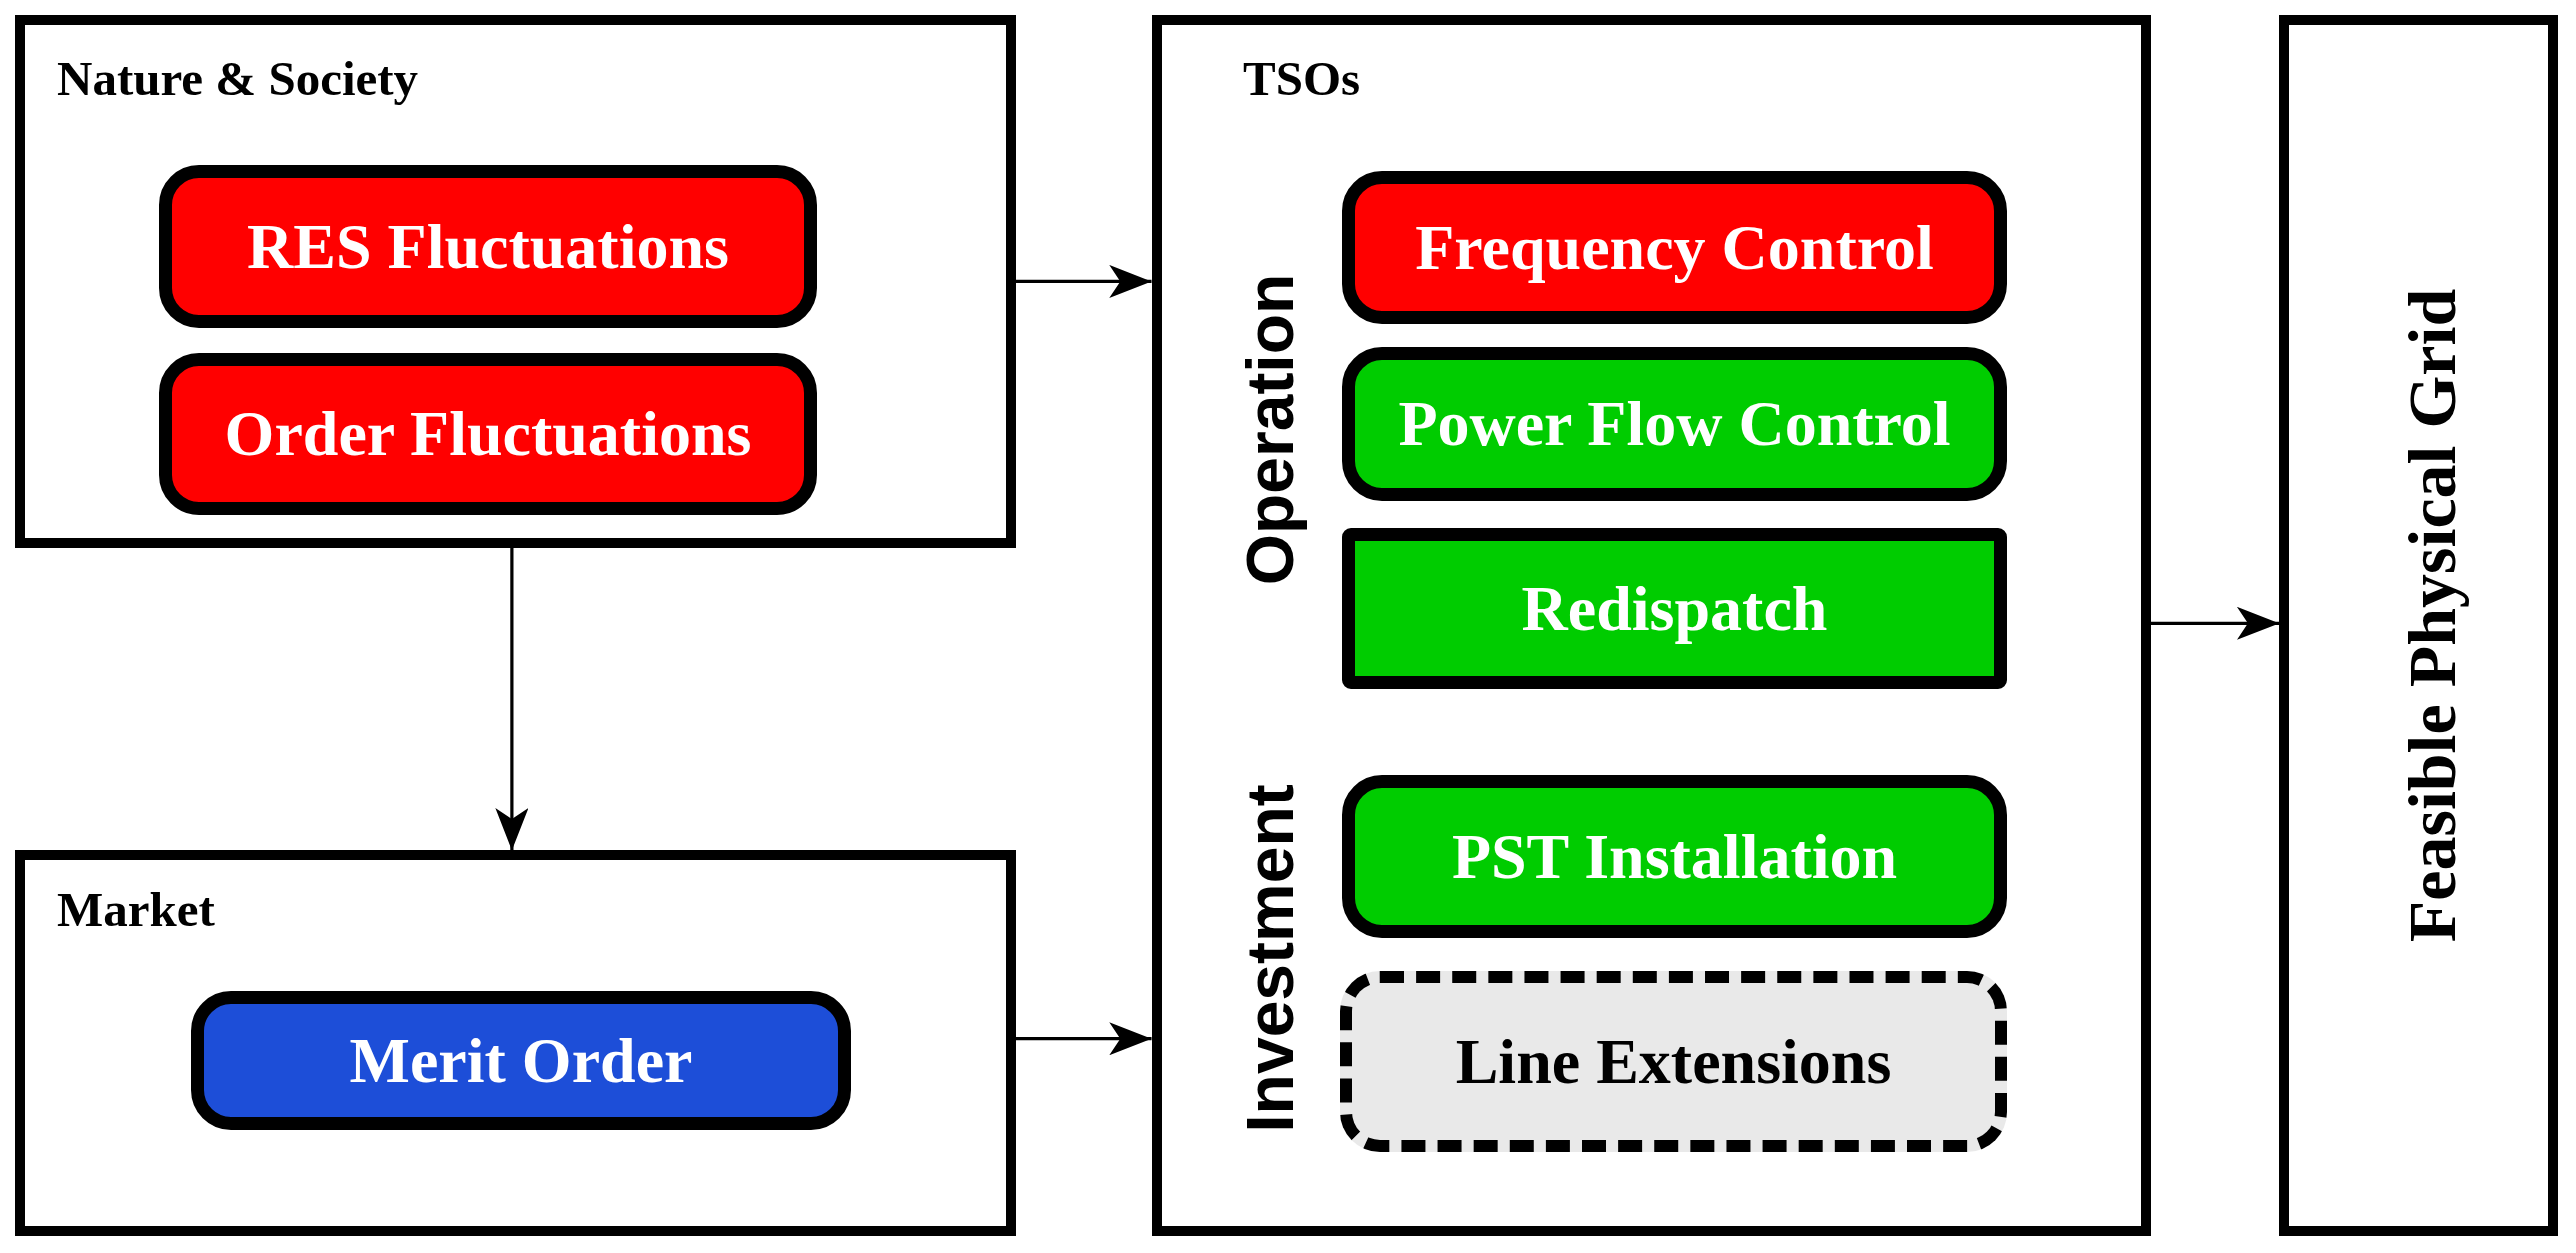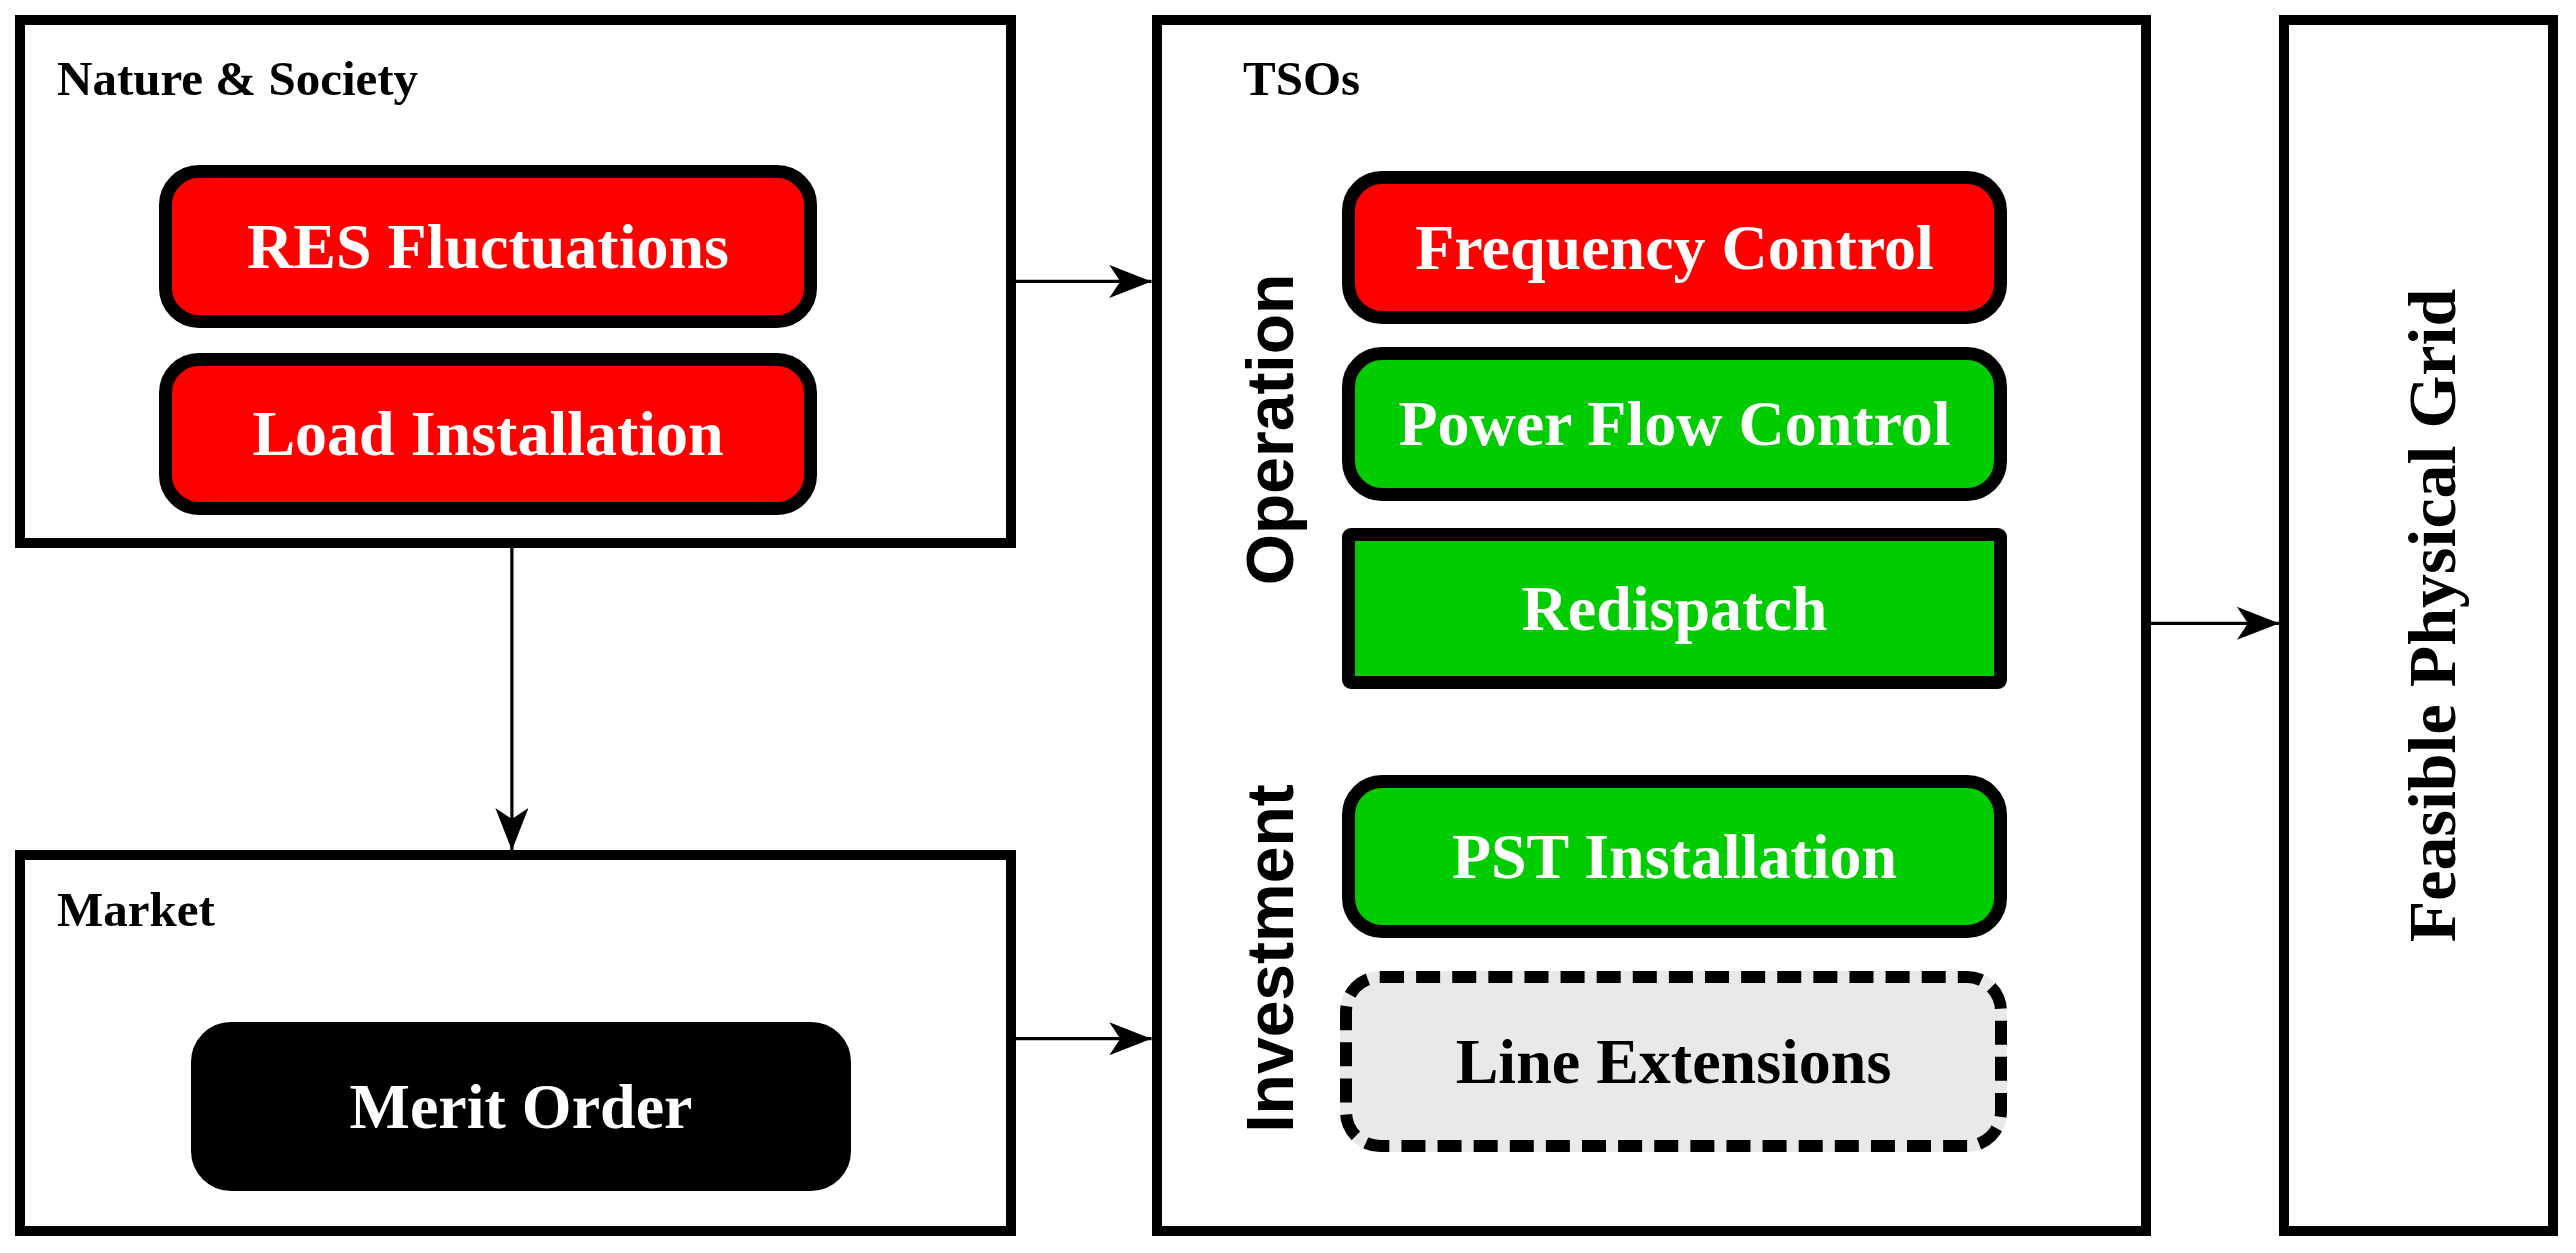--- a/index.html
+++ b/index.html
@@ -85,26 +85,26 @@
 <body>
 
 <div class="canvas">
 
   <div class="group-box" style="left:14.7px; top:14.7px; width:1001px; height:533px;"></div>
   <div class="group-title" style="left:57px; top:53px;">Nature &amp; Society</div>
   <div class="btn" style="left: 159px; top: 165px; width: 658px; height: 163px; background-color: rgb(255, 0, 0); text-align: center;">
     <span>RES Fluctuations</span>
   </div>
   <div class="btn" style="left: 159px; top: 353px; width: 658px; height: 162px; background-color: rgb(255, 0, 0);">
-    <span>Load Installation</span>
+    <span>Order Fluctuations</span>
   </div>
 
   <div class="group-box" style="left:14.7px; top:850px; width:1001px; height:386px;"></div>
   <div class="group-title" style="left:57px; top:884px;">Market</div>
-  <div class="btn" style="left: 191px; top: 991px; width: 660px; height: 169px; background-color: #000000; margin-top: 31px;">
+  <div class="btn" style="left: 191px; top: 991px; width: 660px; height: 139px; background-color: #1d4ed8;">
     <span>Merit Order</span>
   </div>
 
   <div class="group-box" style="left:1152px; top:14.7px; width:999px; height:1221px;"></div>
   <div class="group-title" style="left:1243px; top:53px;">TSOs</div>
 
   <div class="side-label" style="left:948px; top:388px; width:643px; height:83px;">Operation</div>
   <div class="side-label" style="left:948px; top:917px; width:643px; height:83px;">Investment</div>
 
   <div class="btn" style="left: 1342px; top: 171px; width: 665px; height: 153px; background-color: rgb(255, 0, 0);">

